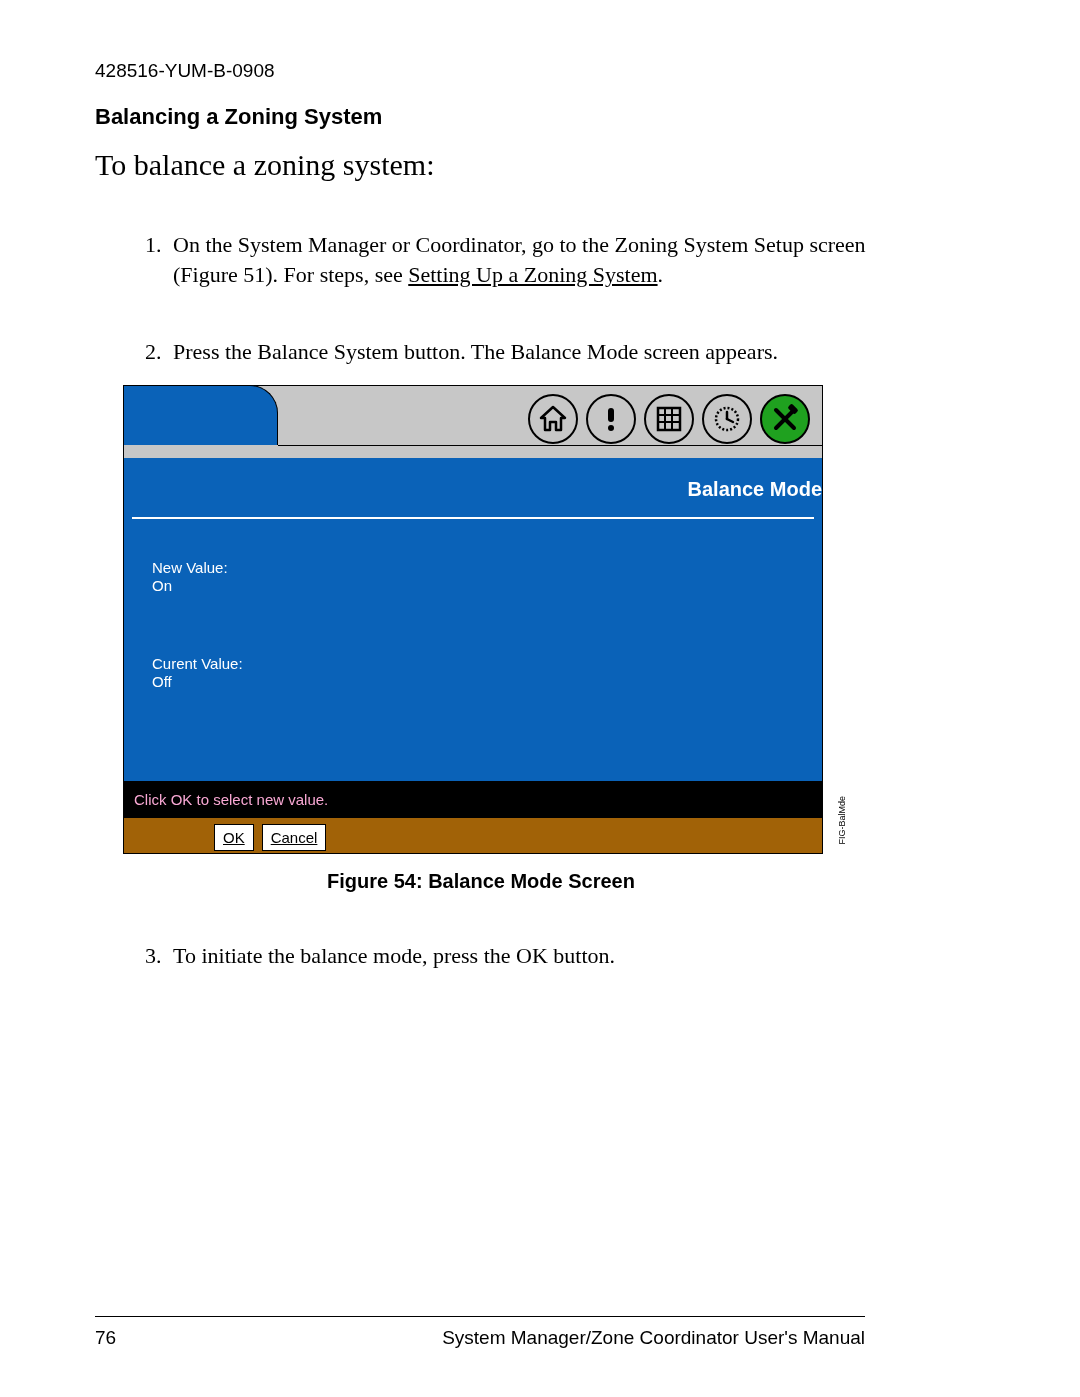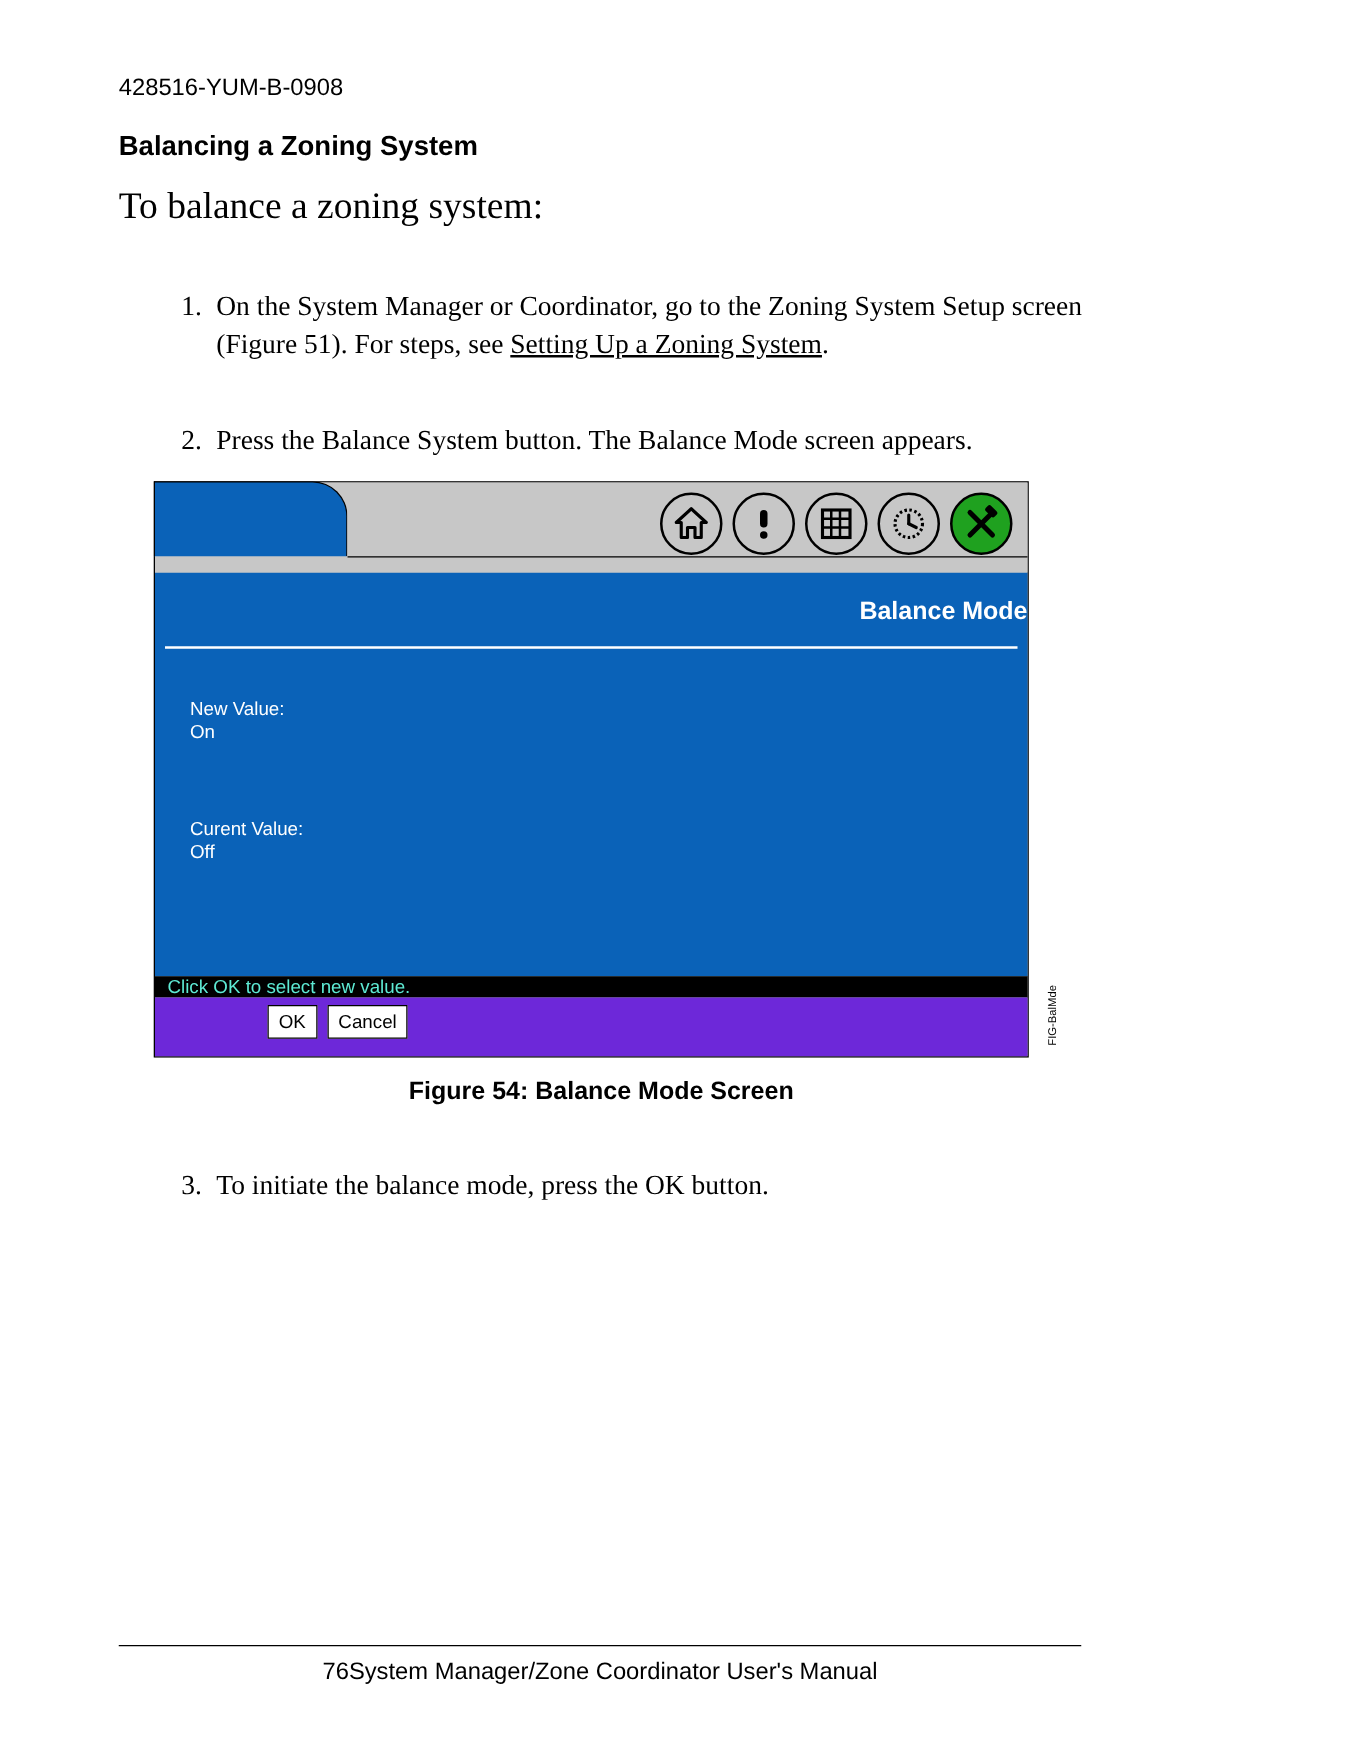--- a/index.html
+++ b/index.html
@@ -106,29 +106,30 @@
   .content-area {
     min-height: 260px;
     padding: 40px 28px 30px 28px;
     color: #fff;
     font-size: 15px;
     line-height: 1.2;
   }
   .value-block { margin-bottom: 60px; }
   .footer-bar {
     background: #000;
-    color: #5eead4;
+    color: #f9a8d4;
     font-size: 15px;
-    padding: 0 10px;
+    padding: 10px 10px;
   }
   .btn-row {
-    background: #6d28d9;
+    background: #a16207;
     display: flex;
     gap: 8px;
-    padding: 6px 0 14px 90px;
+    padding: 6px 0 2px 90px;
+    text-decoration: underline;
   }
   .ui-btn {
     background: #fff;
     border: 1px solid #000;
     font-family: Arial, Helvetica, sans-serif;
     font-size: 15px;
     padding: 4px 8px;
   }
   .side-label {
     position: absolute;
@@ -148,21 +149,21 @@
     margin: 16px 0 28px 0;
   }
 
   
   .page-footer {
     position: absolute;
     left: 95px; right: 97px; bottom: 48px;
     border-top: 1px solid #000;
     padding-top: 10px;
     display: flex;
-    justify-content: center;
+    justify-content: space-between;
     font-family: Arial, Helvetica, sans-serif;
     font-size: 19px;
   }
 </style>
 </head>
 <body>
 
 <div class="page">
 
   <div class="doc-id">428516-YUM-B-0908</div>

